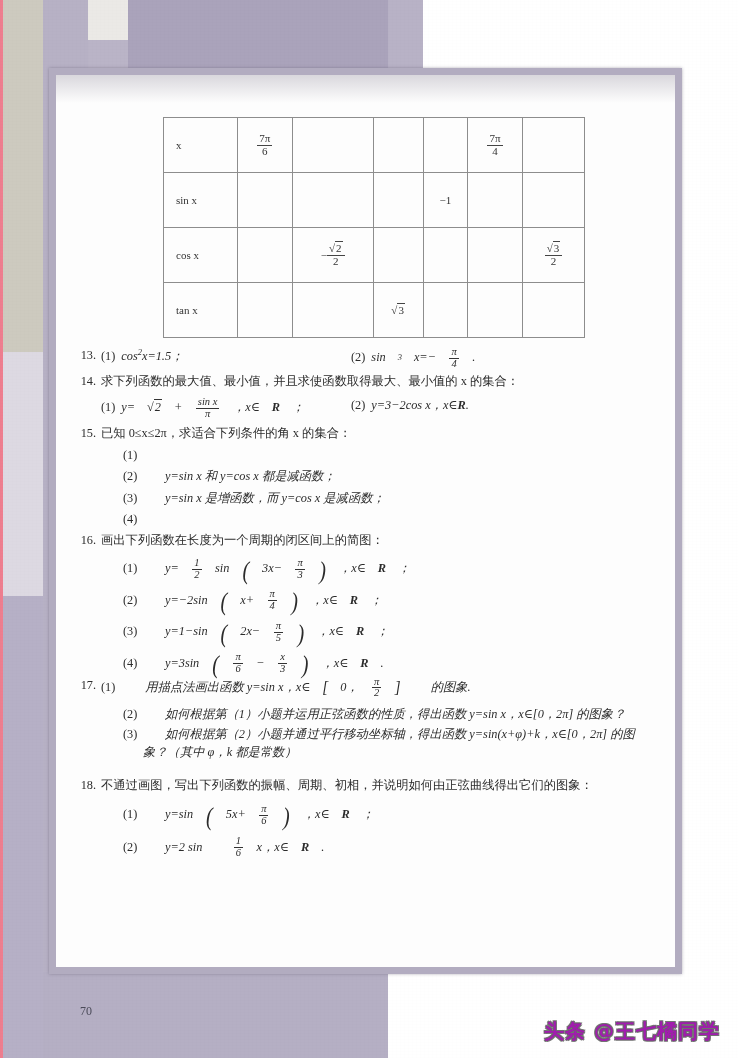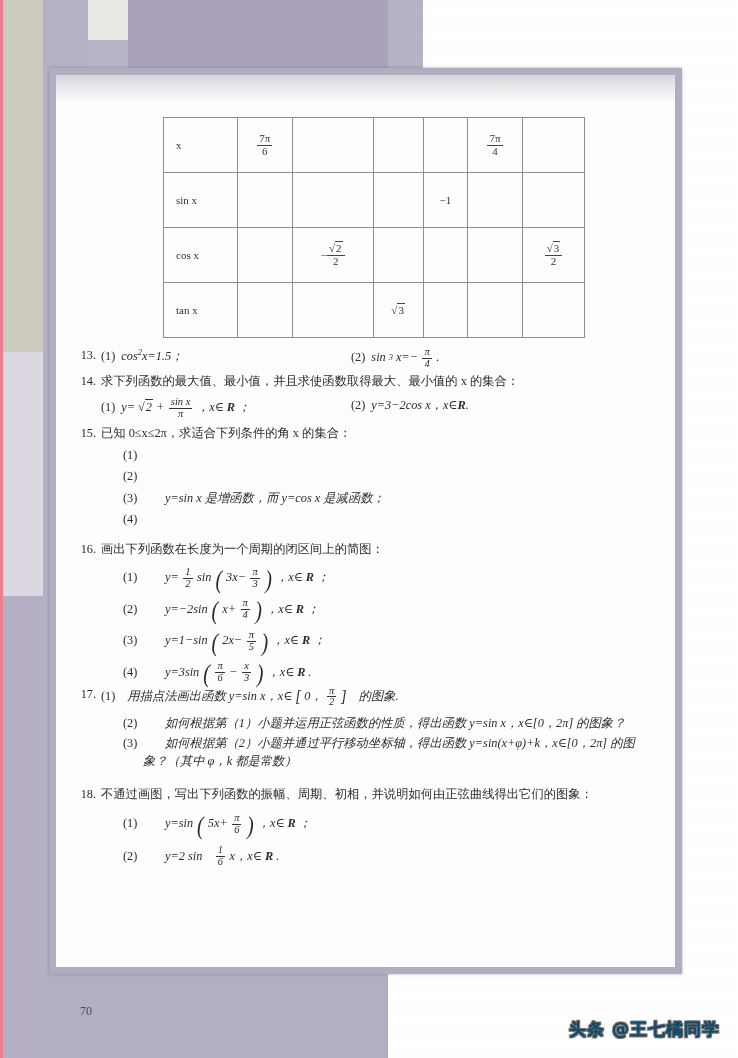--- a/index.html
+++ b/index.html
@@ -64,40 +64,40 @@
   #problems{position:absolute;left:14px;top:272px;right:14px;font-size:12.3px;line-height:1.42;}
   .prob{display:flex;align-items:flex-start;margin-bottom:2px;}
   .prob .no{width:26px;flex:0 0 26px;text-align:right;padding-right:5px;}
   .prob .body{flex:1;}
   .sub{display:flex;align-items:baseline;margin-top:4px;}
   .sub .sno{width:42px;flex:0 0 42px;text-align:left;padding-left:22px;}
   .sub .stext{flex:1;}
   .two-col{display:flex;}
   .two-col .c1{width:250px;flex:0 0 250px;}
   .two-col .c2{flex:1;}
-  .mrow{display:inline-flex;align-items:center;gap:3px;}
+  .mrow{display:inline-flex;align-items:center;gap:12px;}
   .f{display:inline-flex;flex-direction:column;align-items:center;
      vertical-align:middle;line-height:1.02;font-size:10.5px;margin:0 1.5px;
      position:relative;top:0px;}
   .f .n{border-bottom:1px solid #333;padding:0 2px;}
   .f .d{padding:0 2px;}
   .paren{font-size:20px;line-height:.85;font-weight:300;display:inline-block;
          transform:scaleY(1.25);margin:0 1px;position:relative;top:1px;}
   .bk{font-size:15px;line-height:.9;display:inline-block;transform:scaleY(1.15);}
   sup{font-size:.68em;vertical-align:super;}
   .bold-R{font-weight:bold;}
   .sqrt{display:inline-block;}
   .sqrt .bar{border-top:1px solid #333;padding:0 1px;}
   .ital{font-style:italic;}
   .gap{display:inline-block;width:6px;}
 
   
   #page-number{position:absolute;left:80px;top:1004px;font-size:12px;color:#4a4a58;
     font-family:"Liberation Serif",serif;}
-  #watermark{position:absolute;right:18px;top:1018px;font-size:17px;color:#0c4a6e;
+  #watermark{position:absolute;right:18px;top:1018px;font-size:20px;color:#a21caf;
     font-family:"DejaVu Sans",sans-serif;font-weight:bold;
     text-shadow:0 0 1px #555,1px 1px 0 #777,-1px -1px 0 #777,1px -1px 0 #777,-1px 1px 0 #777;
     letter-spacing:1px;}
 </style>
 </head>
 <body>
 
 <div id="bg">
   <div class="panel" id="bg-beige"></div>
   <div class="panel" id="bg-paleA"></div>
@@ -234,32 +234,33 @@
 
         <div class="prob" style="margin-top:6px;">
           <div class="no">15.</div>
           <div class="body">
             <div>已知 0≤x≤2π，求适合下列条件的角 x 的集合：</div>
             <div class="sub">
               <span class="sno">(1)</span>
             </div>
             <div class="sub">
               <span class="sno">(2)</span>
+              <span class="stext ital">y=sin x 和 y=cos x 都是减函数；</span>
             </div>
             <div class="sub">
               <span class="sno">(3)</span>
               <span class="stext ital">y=sin x 是增函数，而 y=cos x 是减函数；</span>
             </div>
             <div class="sub">
               <span class="sno">(4)</span>
             </div>
           </div>
         </div>
 
-        <div class="prob" style="margin-top:12px;">
+        <div class="prob" style="margin-top:3px;">
           <div class="no">16.</div>
           <div class="body">
             <div>画出下列函数在长度为一个周期的闭区间上的简图：</div>
 
             <div class="sub" style="margin-top:9px;">
               <span class="sno">(1)</span>
               <span class="stext mrow ital">
                 <span>y=</span>
                   <span class="f">
                     <span class="n">1</span>

